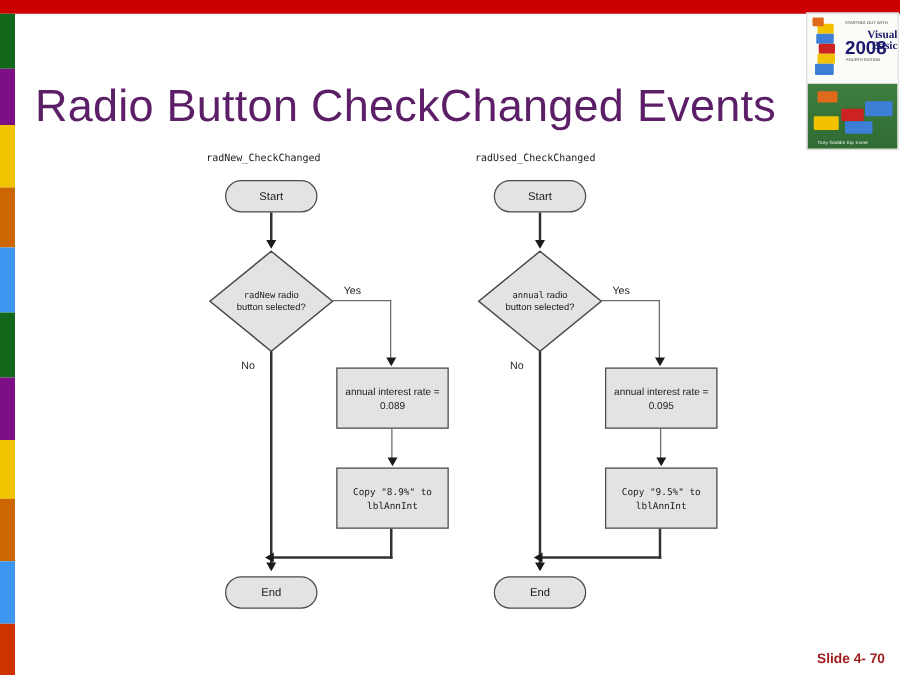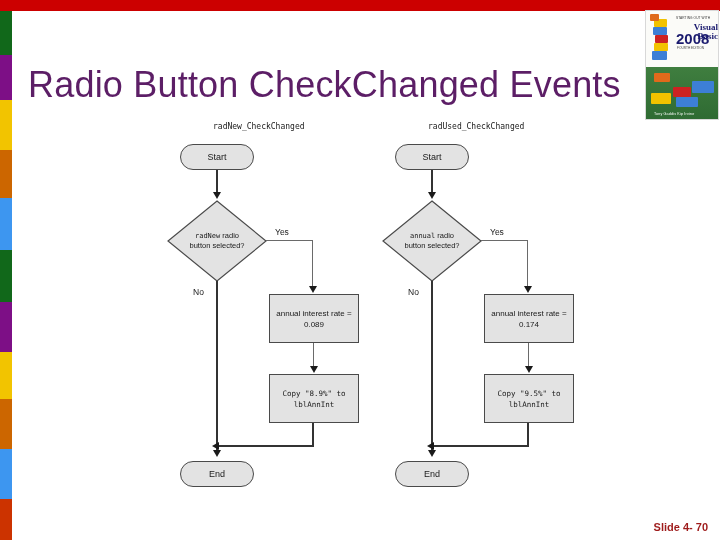--- a/index.html
+++ b/index.html
@@ -89,21 +89,20 @@
   .brick { position: absolute; border-radius: 1px; }
 
   
   .flow { position: absolute; left: 0; top: 0; }
   .fc-label {
     position: absolute;
     font-family: "DejaVu Sans Mono", monospace;
     font-size: 8px;
     color: #1a1a1a;
     white-space: nowrap;
-    margin-left: 48px;
   }
   .node {
     position: absolute;
     background: #e3e3e3;
     border: 1px solid #4a4a4a;
     box-sizing: border-box;
     display: flex;
     align-items: center;
     justify-content: center;
     text-align: center;
@@ -281,21 +280,21 @@
       </div>
       <div class="branch-label" style="left: 490px; top: 227px;">Yes</div>
       <div class="ln-thin" style="left: 481px; top: 240px; width: 47px; height: 1.4px;"></div>
       <div class="ln-thin" style="left: 527px; top: 240px; width: 1.4px; height: 50px;"></div>
       <div class="arrow-d" style="left: 524px; top: 286px;"></div>
       <div class="branch-label" style="left: 408px; top: 287px;">No</div>
       <div class="ln" style="left: 431px; top: 281px; width: 2px; height: 174px;"></div>
       <div class="arrow-d" style="left: 428px; top: 450px;"></div>
       <div class="node process" style="left: 484px; top: 294px; width: 90px; height: 49px; flex-direction: column;">
         <div>annual interest rate =</div>
-        <div>0.174</div>
+        <div>0.095</div>
       </div>
       <div class="ln-thin" style="left: 528px; top: 343px; width: 1.4px; height: 26px;"></div>
       <div class="arrow-d" style="left: 525px; top: 366px;"></div>
       <div class="node process mono" style="left: 484px; top: 374px; width: 90px; height: 49px; flex-direction: column;">
         <div>Copy "9.5%" to</div>
         <div>lblAnnInt</div>
       </div>
       <div class="ln" style="left: 527px; top: 423px; width: 2px; height: 24px;"></div>
       <div class="ln" style="left: 432px; top: 445px; width: 97px; height: 2px;"></div>
       <div class="arrow-l" style="left: 427px; top: 442px;"></div>

